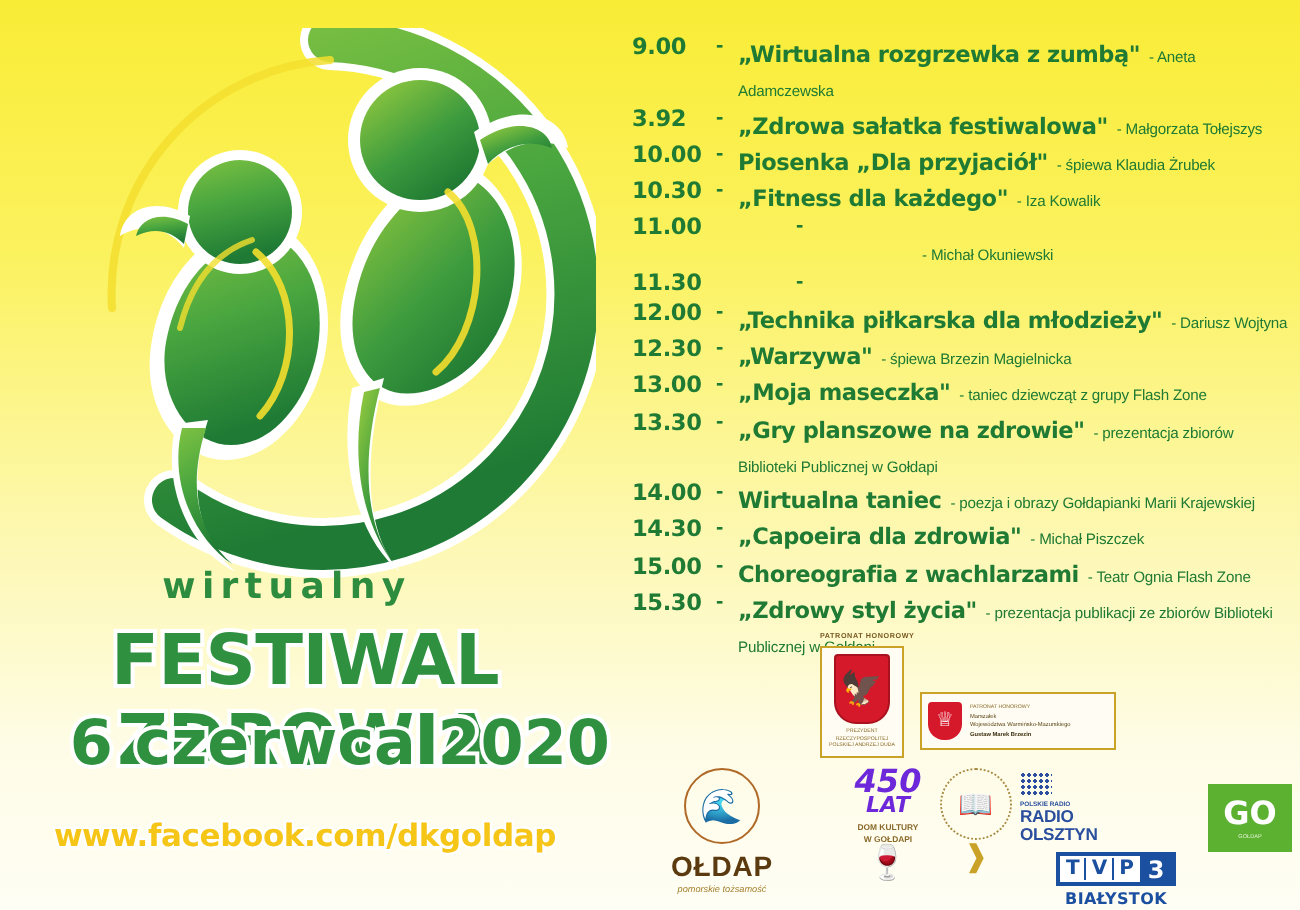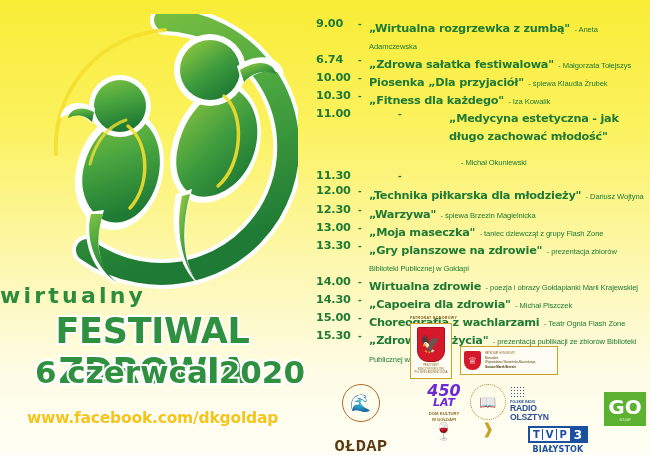--- a/index.html
+++ b/index.html
@@ -28,22 +28,22 @@
     left: 32px; top: 14px;
     width: 266px; height: 276px;
   }
   #logo-mark svg { display: block; width: 100%; height: 100%; }
 
   
   #wirtualny {
     position: absolute;
     left: 0; right: 18px;
     top: 283px;
-    text-align: left;
-    font-size: 22px;
+    text-align: center;
+    font-size: 18px;
     letter-spacing: 3.2px;
     font-weight: 700;
     color: #2e8c3e;
     font-family: "DejaVu Sans", sans-serif;
   }
 
   
   #festiwal {
     position: absolute;
     left: 0; right: 0;
@@ -222,26 +222,26 @@
   .goldap-circle {
     width: 36px; height: 36px;
     border-radius: 50%;
     border: 1.2px solid #b06a28;
     margin: 0 auto;
     position: relative;
     display: flex; align-items: center; justify-content: center;
   }
   .snail { font-size: 17px; color: #e0671f; line-height: 1; }
   .goldap-word {
-    margin-top: 15px;
-    font-size: 17px;
+    margin-top: 3px;
+    font-size: 14px;
     font-weight: 700;
     color: #5a3a0e;
     letter-spacing: 0.4px;
-    font-family: Liberation Mono, monospace;
+    font-family: Liberation Sans, sans-serif;
   }
   .goldap-tag {
     font-size: 4.6px;
     color: #a4802f;
     font-style: italic;
     margin-top: 1px;
   }
 
   .lat450 {
     font-size: 16px;
@@ -321,21 +321,21 @@
   }
 
   .go-box {
     width: 42px; height: 34px;
     background: #5cb130;
     display: flex; flex-direction: column;
     align-items: center; justify-content: center;
     margin: 0 auto;
   }
   .go-box .go-txt {
-    font-size: 20px; font-weight: 800; color: #fff;
+    font-size: 16px; font-weight: 800; color: #fff;
     line-height: 1;
     font-family: "DejaVu Sans", sans-serif;
   }
   .go-box .go-sub { font-size: 2.8px; color: #dff0cf; margin-top: 1px; }
 </style>
 </head>
 <body>
 
 <div id="left-panel">
 
@@ -423,21 +423,21 @@
   <div class="sched-row">
     <span class="sched-time">9.00</span>
     <span class="sched-dash">-</span>
     <span class="sched-body">
       <span class="sched-title">„Wirtualna rozgrzewka z zumbą"</span>
       <span class="sched-person">- Aneta Adamczewska</span>
     </span>
   </div>
 
   <div class="sched-row">
-    <span class="sched-time">6.74</span>
+    <span class="sched-time">3.92</span>
     <span class="sched-dash">-</span>
     <span class="sched-body">
       <span class="sched-title">„Zdrowa sałatka festiwalowa"</span>
       <span class="sched-person">- Małgorzata Tołejszys</span>
     </span>
   </div>
 
   <div class="sched-row">
     <span class="sched-time">10.00</span>
     <span class="sched-dash">-</span>
@@ -453,21 +453,20 @@
     <span class="sched-body">
       <span class="sched-title">„Fitness dla każdego"</span>
       <span class="sched-person">- Iza Kowalik</span>
     </span>
   </div>
 
   <div class="sched-row tall">
     <span class="sched-time">11.00</span>
     <span class="sched-dash">-</span>
     <span class="sched-body">
-      <span class="sched-title">„Medycyna estetyczna - jak długo zachować młodość"</span>
       <span class="sched-person below">- Michał Okuniewski</span>
     </span>
   </div>
 
   <div class="sched-row tall">
     <span class="sched-time">11.30</span>
     <span class="sched-dash">-</span>
   </div>
 
   <div class="sched-row">
@@ -503,21 +502,21 @@
     <span class="sched-body">
       <span class="sched-title">„Gry planszowe na zdrowie"</span>
       <span class="sched-person">- prezentacja zbiorów Biblioteki Publicznej w Gołdapi</span>
     </span>
   </div>
 
   <div class="sched-row">
     <span class="sched-time">14.00</span>
     <span class="sched-dash">-</span>
     <span class="sched-body">
-      <span class="sched-title">Wirtualna zdrowie</span>
+      <span class="sched-title">Wirtualna taniec</span>
       <span class="sched-person">- poezja i obrazy Gołdapianki Marii Krajewskiej</span>
     </span>
   </div>
 
   <div class="sched-row">
     <span class="sched-time">14.30</span>
     <span class="sched-dash">-</span>
     <span class="sched-body">
       <span class="sched-title">„Capoeira dla zdrowia"</span>
       <span class="sched-person">- Michał Piszczek</span>

